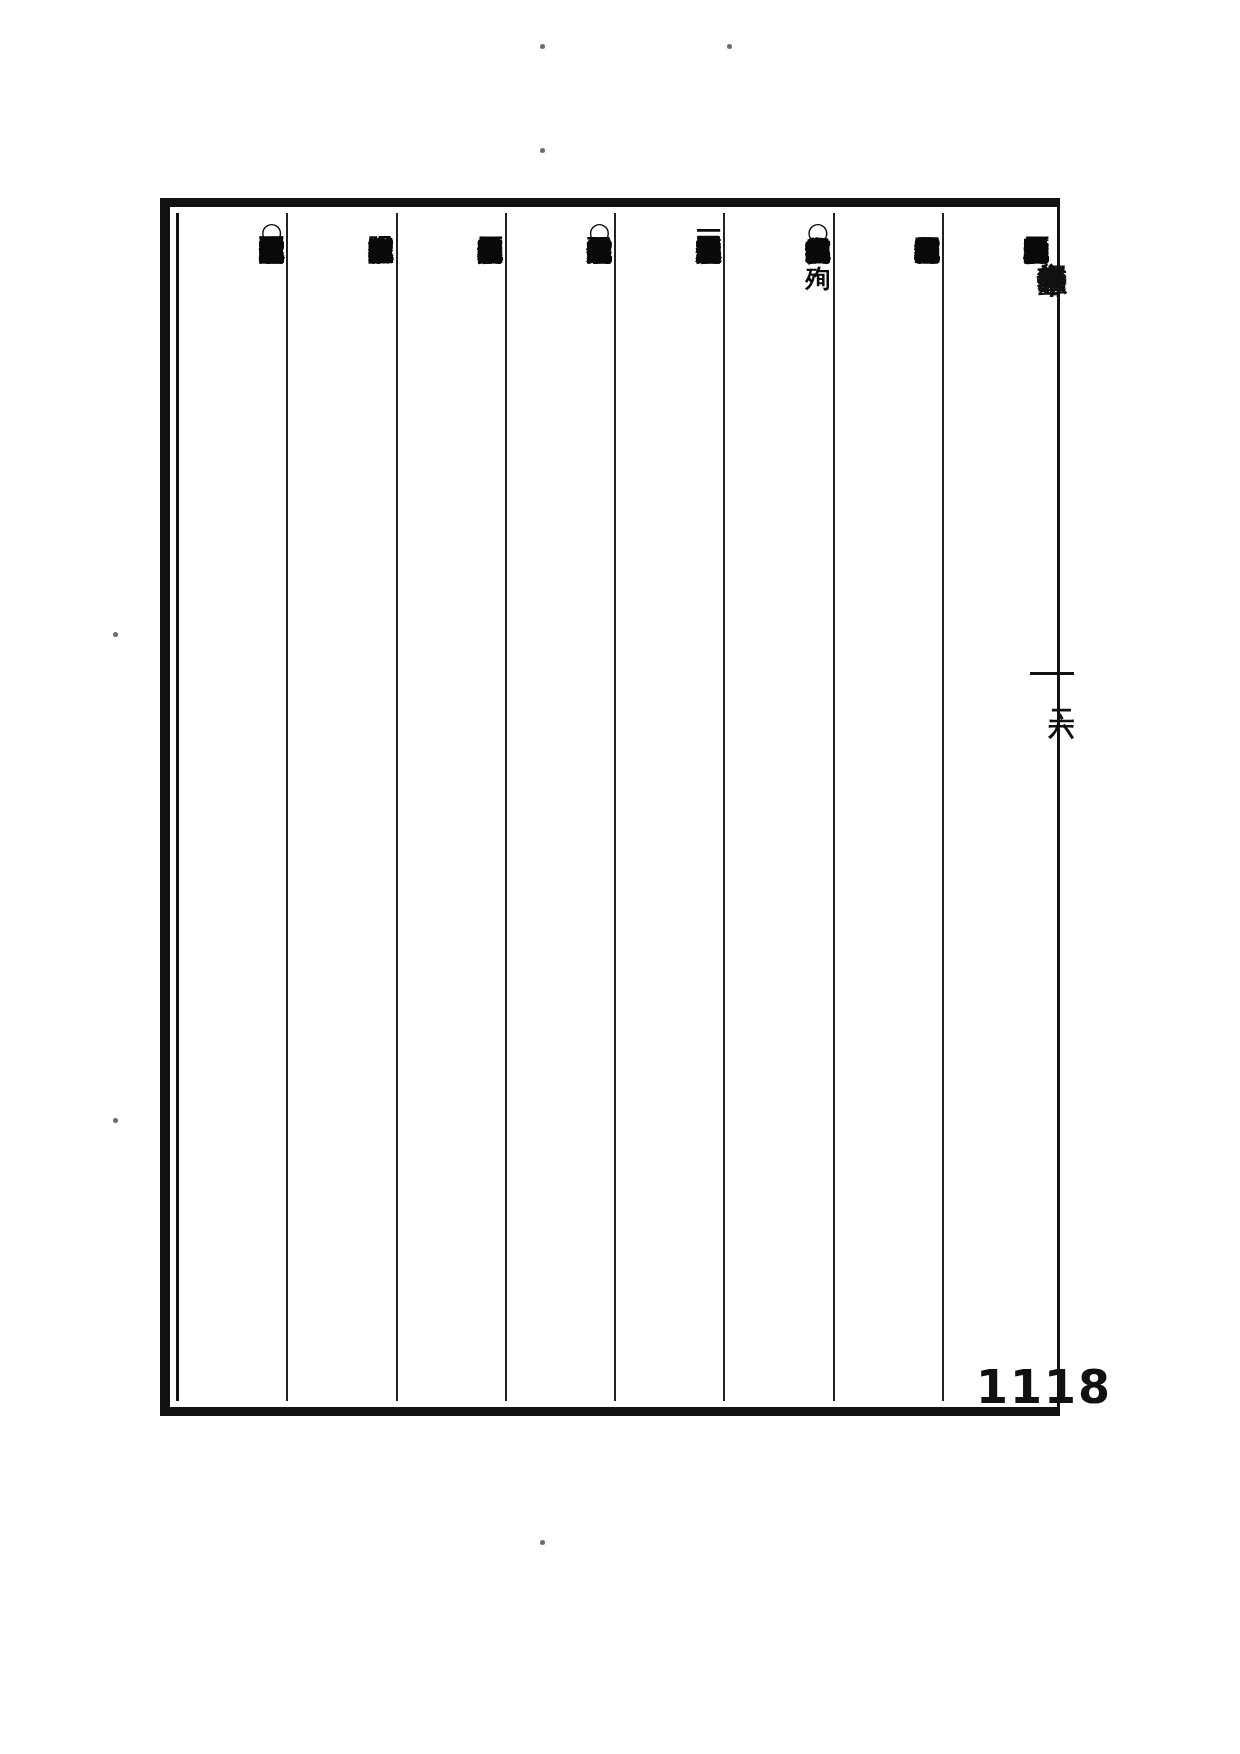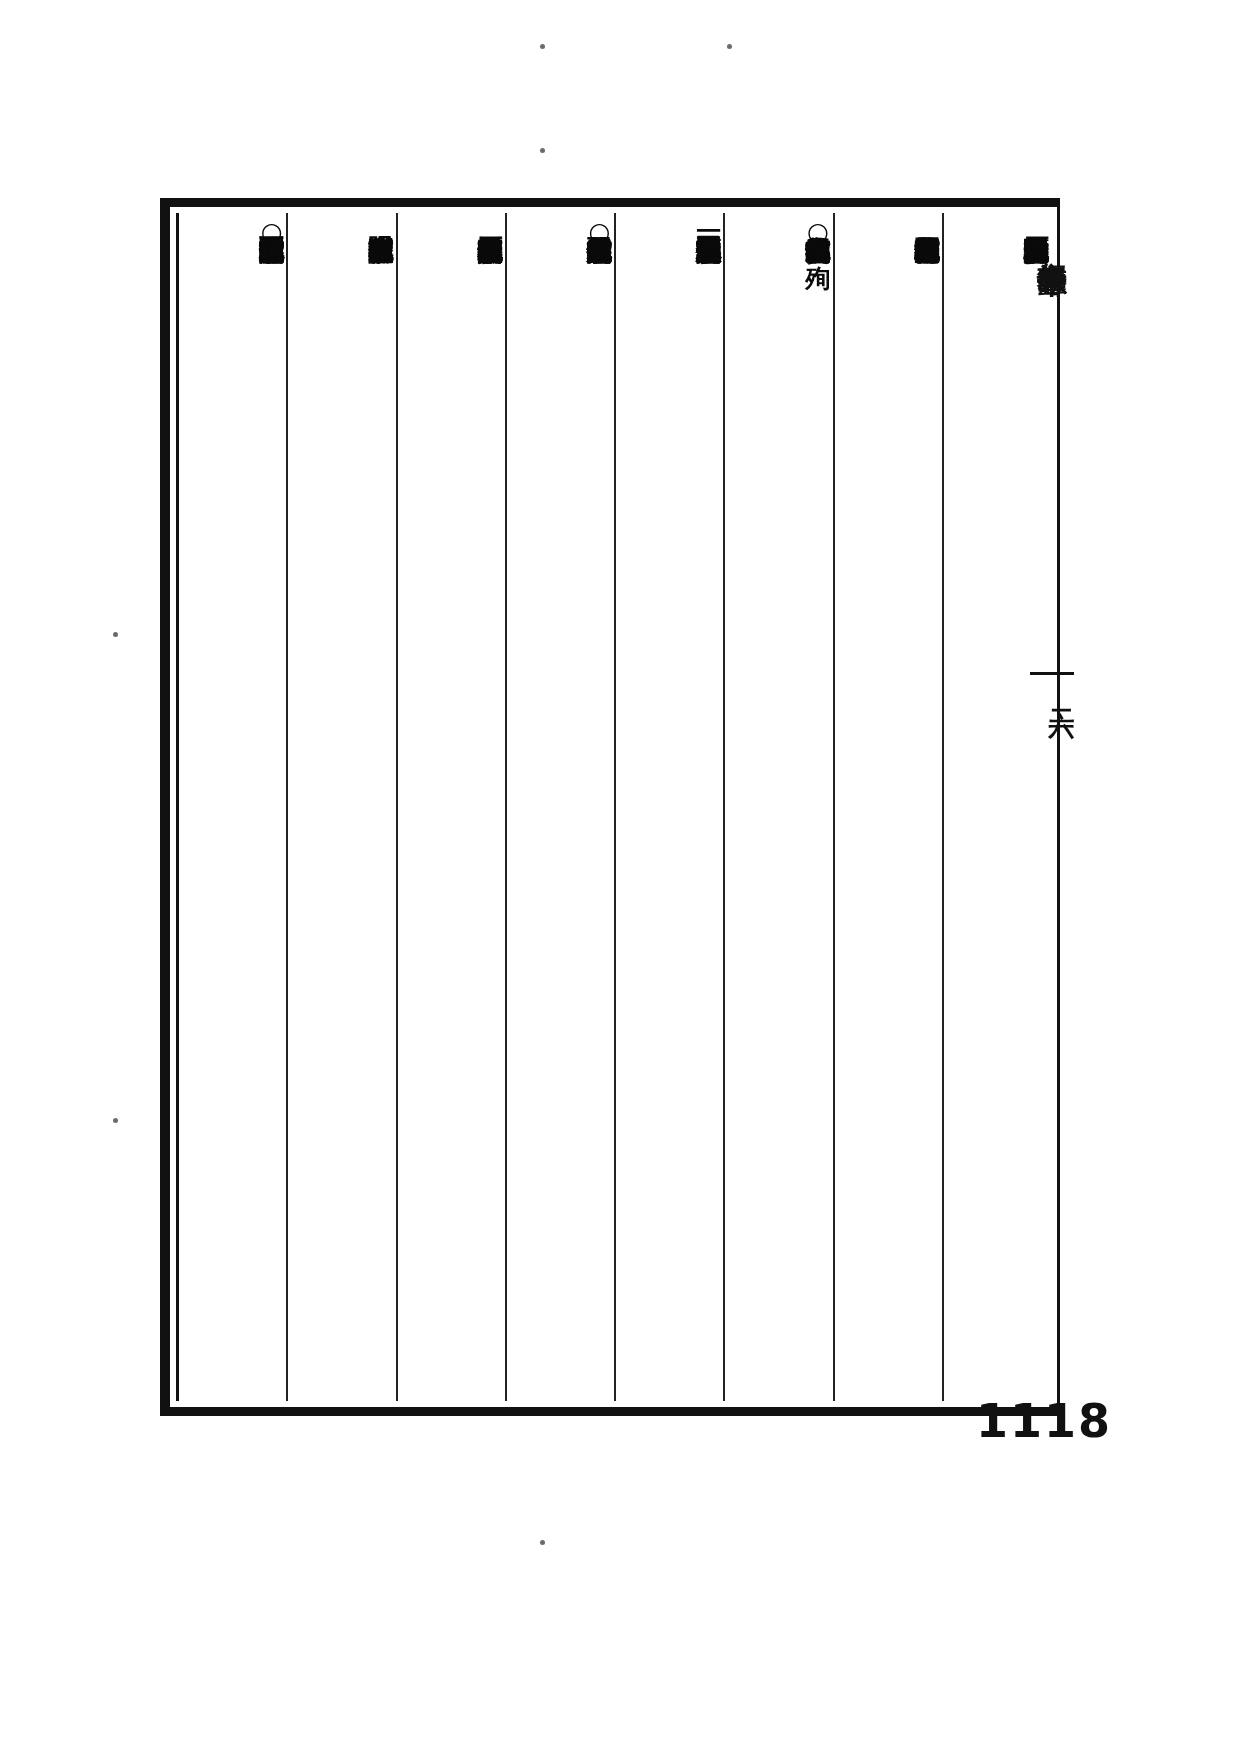--- a/index.html
+++ b/index.html
@@ -104,21 +104,21 @@
     left: 1030px;
     top: 672px;
     width: 44px;
     height: 3px;
     background: #111;
   }
 
   .page-number {
     position: absolute;
     right: 128px;
-    top: 1394px;
+    top: 1360px;
     font-family: "DejaVu Sans", "Liberation Sans", sans-serif;
     font-size: 46px;
     font-weight: 700;
     color: #111;
     letter-spacing: 2px;
   }
 </style>
 </head>
 <body>
 

